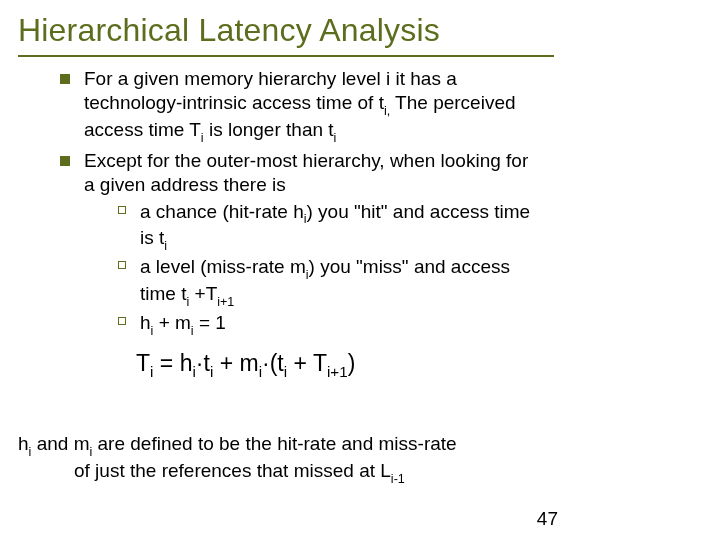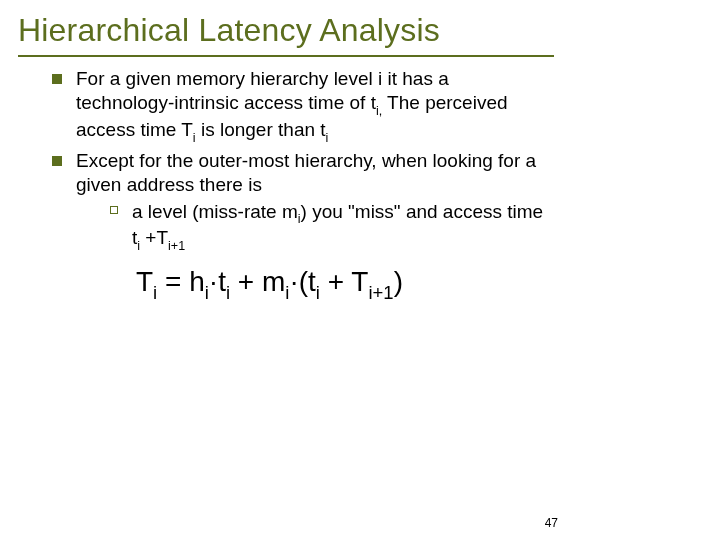--- a/index.html
+++ b/index.html
@@ -30,21 +30,21 @@
     margin: 2px 18px 10px 18px;
   }
   .body {
     padding: 0 26px 0 26px;
     font-size: 19px;
     color: #000;
     line-height: 1.28;
   }
   ul.lvl1 {
     list-style: none;
-    margin: 0;
+    margin: 8px;
     padding: 0 0 0 26px;
   }
   ul.lvl1 > li {
     position: relative;
     padding-left: 24px;
     margin-bottom: 4px;
   }
   ul.lvl1 > li::before {
     content: "";
     position: absolute;
@@ -75,67 +75,81 @@
     box-sizing: border-box;
   }
   .subsc {
     font-size: 0.66em;
     vertical-align: sub;
     position: relative;
     top: 1px;
   }
   .formula-block {
     margin: 10px 0 0 110px;
-    font-size: 28px;
+    font-size: 23px;
     line-height: 1.35;
   }
   .footer-note {
     position: absolute;
     left: 18px;
     right: 54px;
     top: 432px;
     font-size: 19px;
     line-height: 1.28;
   }
   .footer-note .line2 {
     padding-left: 56px;
   }
   .pagenum {
     position: absolute;
     right: 14px;
     bottom: 10px;
-    font-size: 12px;
+    font-size: 19px;
     color: #000;
   }
 </style>
 </head>
 <body>
 
 <div class="slide">
 
   <div class="title">Hierarchical Latency Analysis</div>
   <div class="rule"></div>
 
   <div class="body">
     <ul class="lvl1">
       <li>
         <span>For a given memory hierarchy level </span><span>i</span><span> it has a technology-intrinsic access time of </span><span>t</span><span class="subsc">i,</span><span> The perceived access time </span><span>T</span><span class="subsc">i</span><span> is longer than </span><span>t</span><span class="subsc">i</span>
       </li>
       <li>
         <span>Except for the outer-most hierarchy, when looking for a given address there is</span>
         <ul class="lvl2">
           <li>
+            <span>a chance (hit-rate </span><span>h</span><span class="subsc">i</span><span>) you "hit" and access time is </span><span>t</span><span class="subsc">i</span>
+          </li>
+          <li>
             <span>a level (miss-rate </span><span>m</span><span class="subsc">i</span><span>) you "miss" and access time </span><span>t</span><span class="subsc">i</span><span> +</span><span>T</span><span class="subsc">i+1</span>
+          </li>
+          <li>
+            <span>h</span><span class="subsc">i</span><span> + </span><span>m</span><span class="subsc">i</span><span> = 1</span>
           </li>
         </ul>
       </li>
     </ul>
 
     <div class="formula-block">
       <div>
         <span>T</span><span class="subsc">i</span><span> = </span><span>h</span><span class="subsc">i</span><span>·t</span><span class="subsc">i</span><span>  + </span><span>m</span><span class="subsc">i</span><span>·(</span><span>t</span><span class="subsc">i</span><span> + </span><span>T</span><span class="subsc">i+1</span><span>)</span>
       </div>
     </div>
   </div>
 
+  <div class="footer-note">
+    <div>
+      <span>h</span><span class="subsc">i</span><span> and </span><span>m</span><span class="subsc">i</span><span> are defined to be the hit-rate and miss-rate</span>
+    </div>
+    <div class="line2">
+      <span>of just the references that missed at </span><span>L</span><span class="subsc">i-1</span>
+    </div>
+  </div>
 
   <div class="pagenum">47</div>
 </div>
 
 </body></html>

